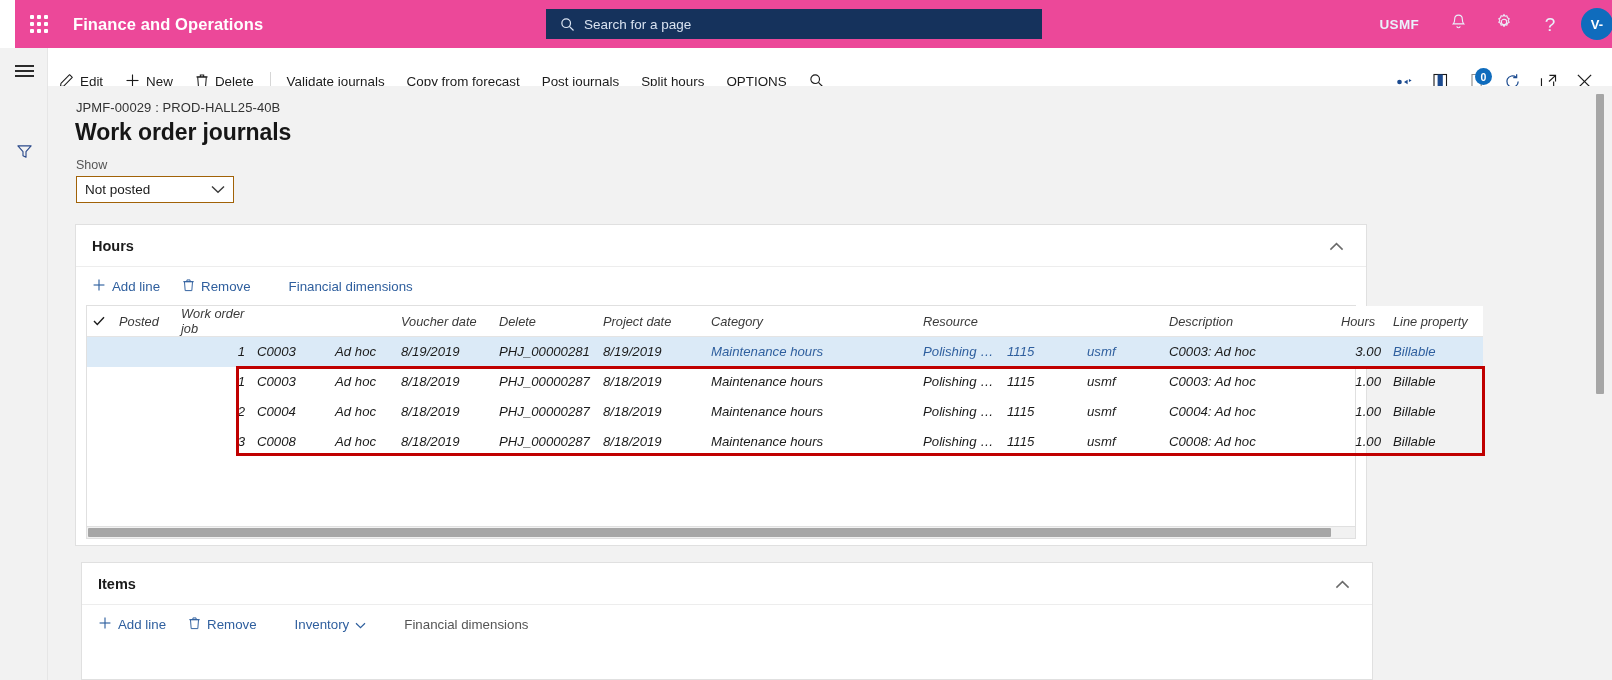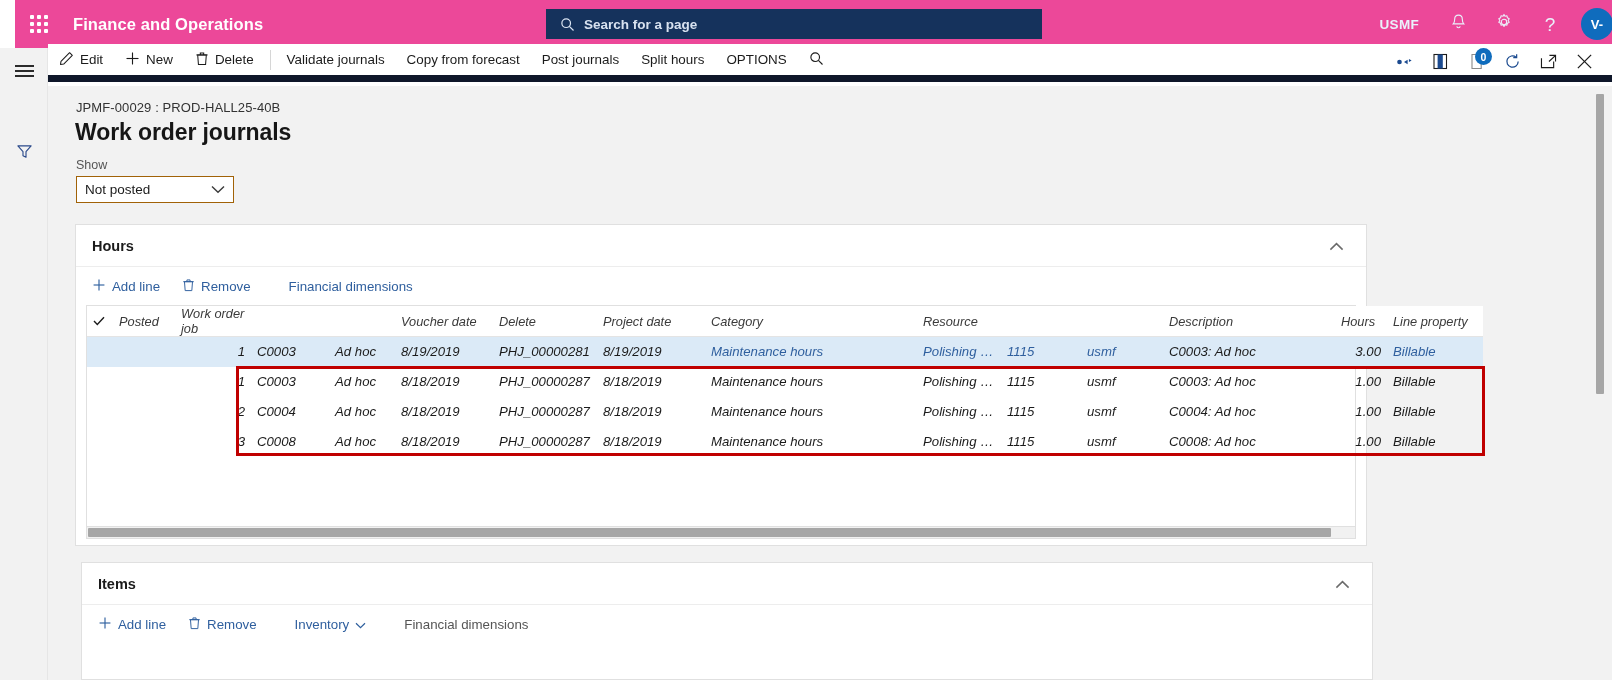--- a/index.html
+++ b/index.html
@@ -29,21 +29,20 @@
   .waffle-grid i { display:block; width:4px; height:4px; background:#fff; border-radius:1px; }
   .brand {
     color: #ffffff; font-size: 16.5px; font-weight: bold;
     margin-left: 10px; letter-spacing: .1px; white-space: nowrap;
   }
   .search-wrap {
     position: absolute; left: 531px; top: 9px; width: 496px; height: 30px;
     background: #1d3557; background: #15325c;
     display: flex; align-items: center; padding-left: 14px;
     cursor: text;
-    font-weight: bold;
   }
   .search-wrap .mag { margin-right: 9px; display:flex; }
   .search-ph { color: #d8e2f0; font-size: 13.5px; }
   .topright {
     position: absolute; right: 0; top: 0; height: 48px;
     display: flex; align-items: center; gap: 0px; padding-right: 14px;
   }
   .topright .company {
     color: #eaf1fb; font-size: 13.5px; font-weight: 600; padding: 0 16px;
     cursor: pointer; letter-spacing:.3px;
@@ -66,22 +65,22 @@
   }
   .rail-btn {
     width: 48px; height: 46px; display:flex; align-items:center; justify-content:center;
     cursor: pointer;
   }
   .hamb { width: 19px; }
   .hamb i { display:block; height:1.6px; background:#2b2b2b; margin:3.4px 0; }
 
   
   .cmdbar {
-    position: absolute; top: 44px; left: 48px; width: 1564px; height: 38px;
-    background: #ffffff; border-bottom: 7px solid #0f172a;
+    position: absolute; top: 64px; left: 48px; width: 1564px; height: 38px;
+    background: #ffffff; border-bottom: 3px solid #0f172a;
     display: flex; align-items: center;
   }
   .cmd {
     display: flex; align-items: center; gap: 6px;
     height: 38px; padding: 0 11px; font-size: 13.4px; color: #1b1b1b;
     cursor: pointer; white-space: nowrap;
   }
   .cmd-sep { width:1px; height:20px; background:#d6d6d6; margin:0 5px; }
   .cmdbar-right {
     position: absolute; right: 0; top: 0; height: 38px; display:flex; align-items:center;

